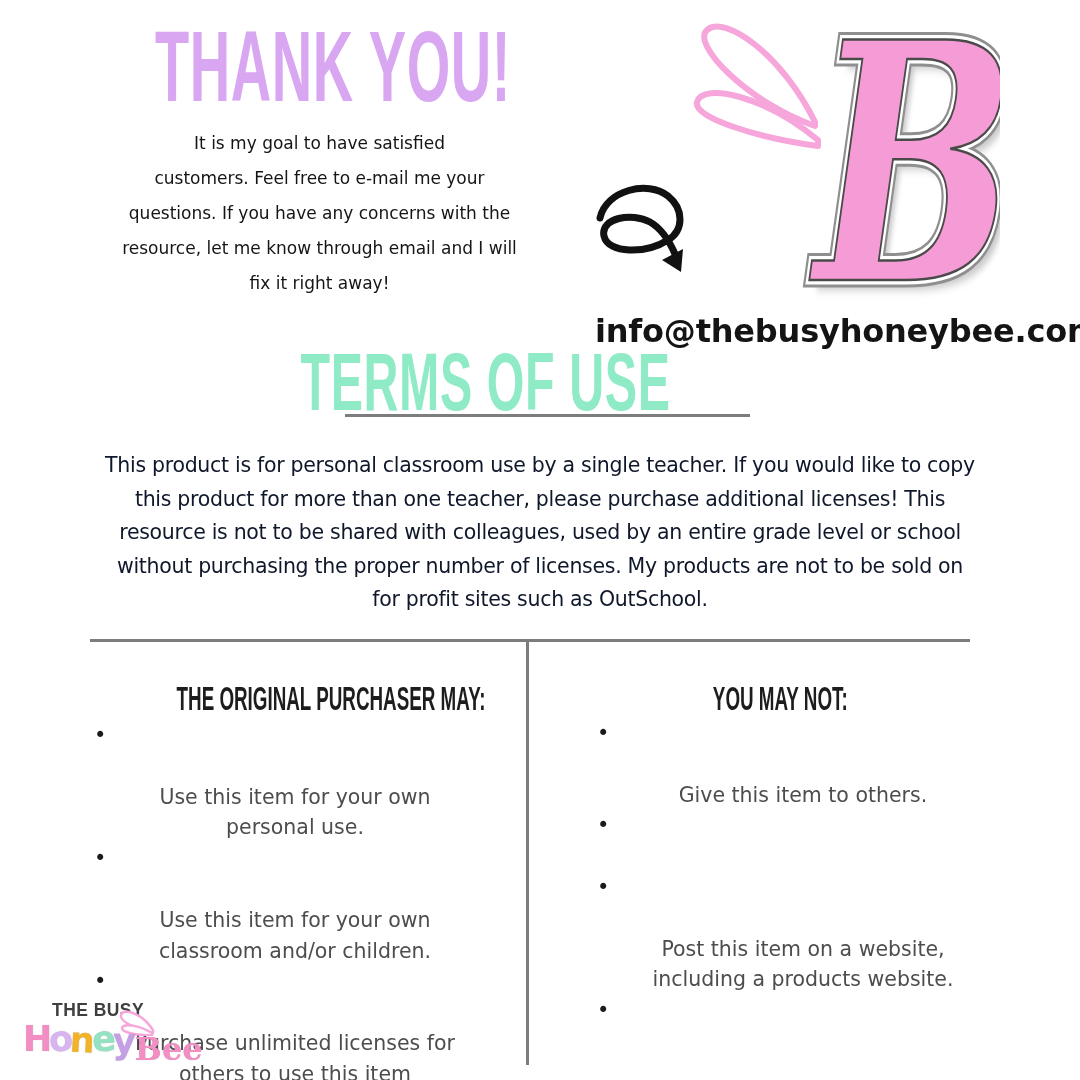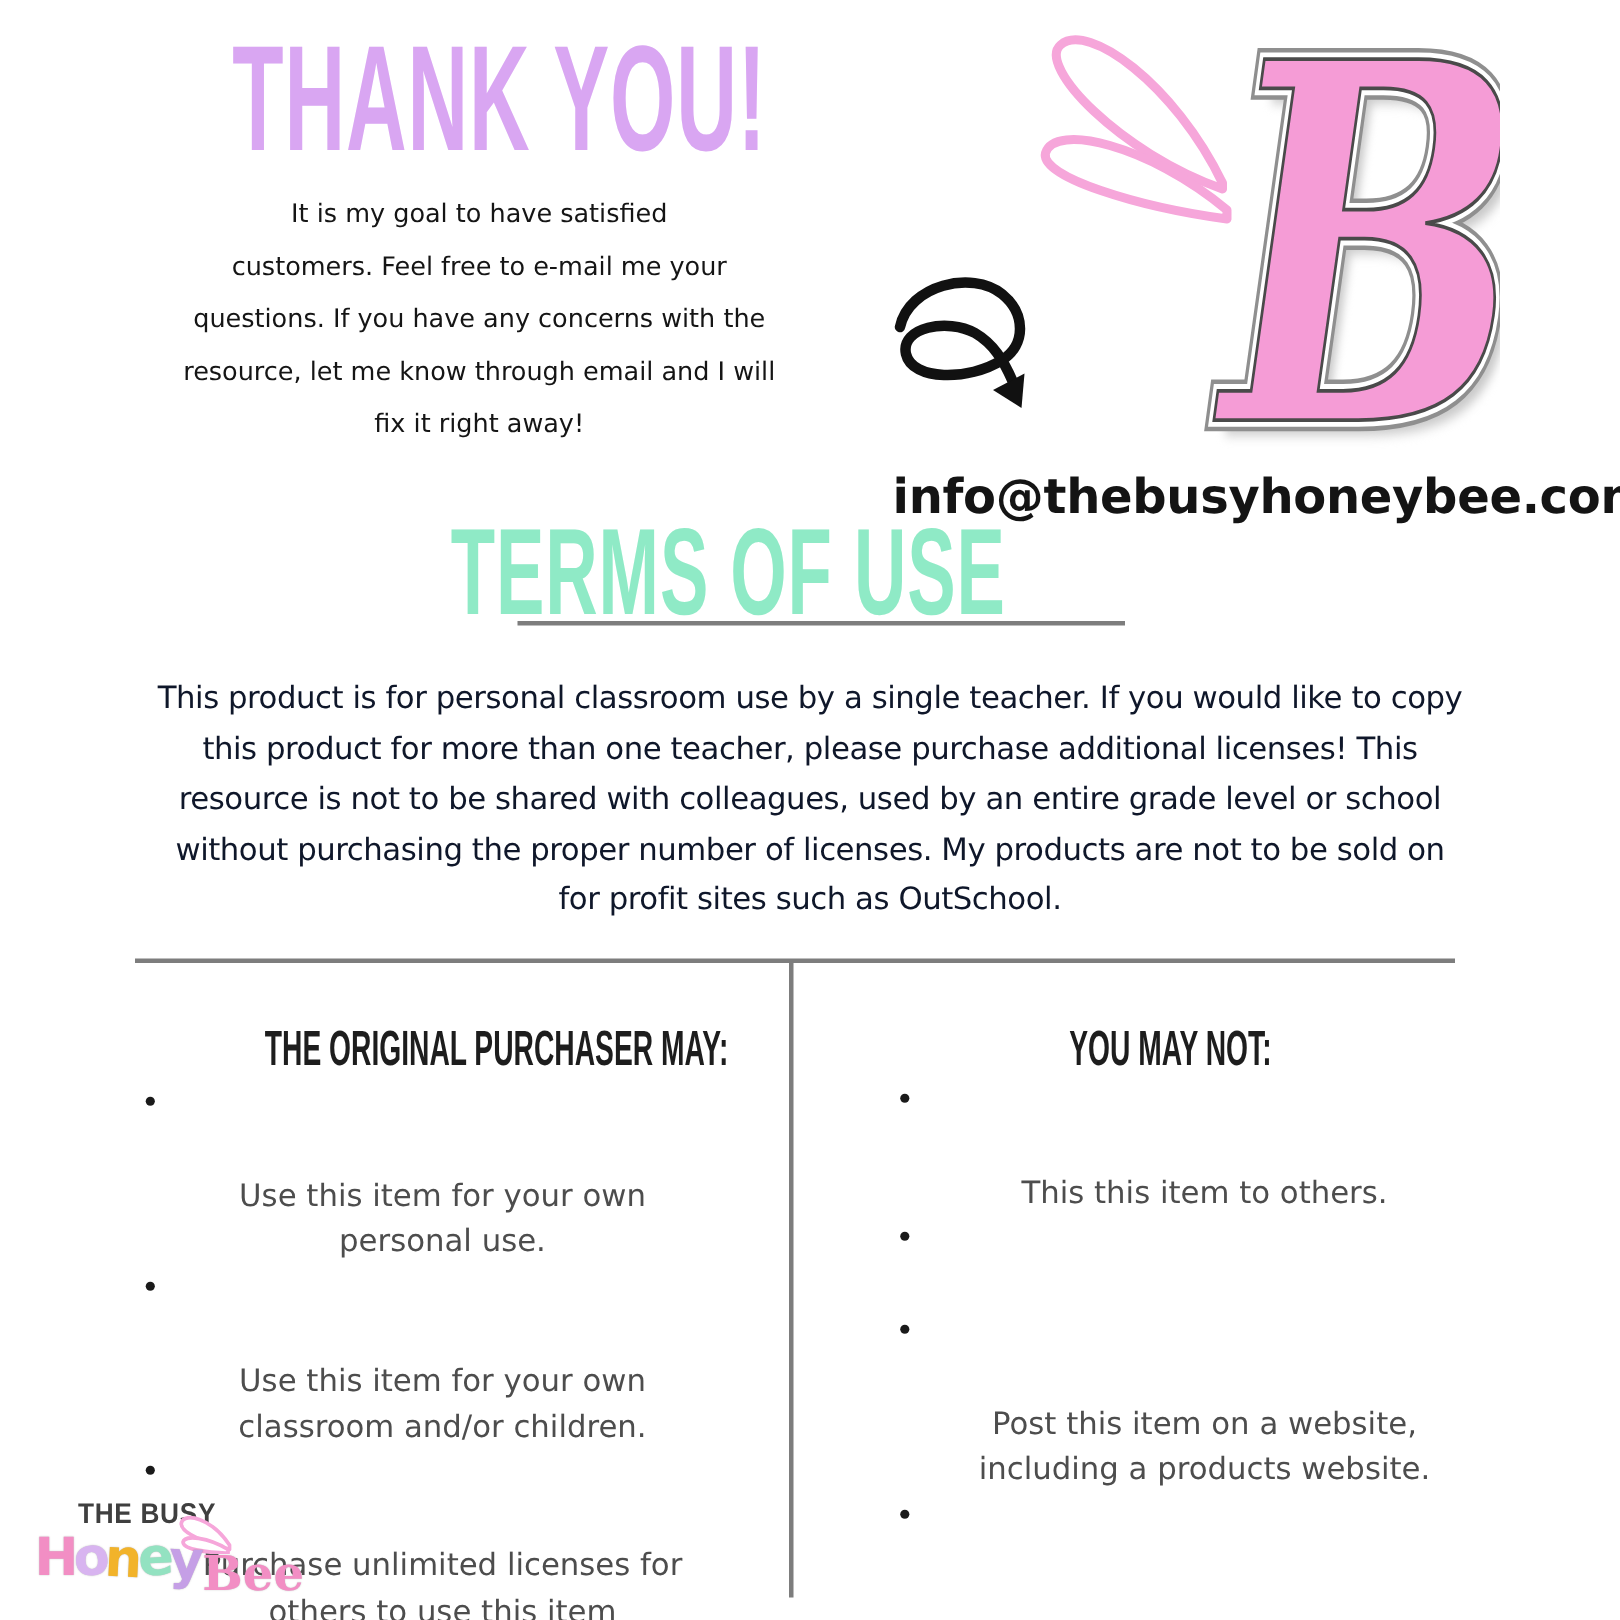--- a/index.html
+++ b/index.html
@@ -152,21 +152,21 @@
   </li>
 
 </ul>
 
 <div class="abs col-heading right-heading">
   <span class="squeeze">YOU MAY NOT:</span>
 </div>
 <ul class="abs tou-list right-list">
   <li>
     <span class="bullet">•</span>
-    <span>This this item to others.</span>
+    <span>Give this item to others.</span>
   </li>
   <li>
     <span class="bullet">•</span>
   </li>
   <li>
     <span class="bullet">•</span>
     <span>Post this item on a website,
 including a products website.</span>
   </li>
   <li>

